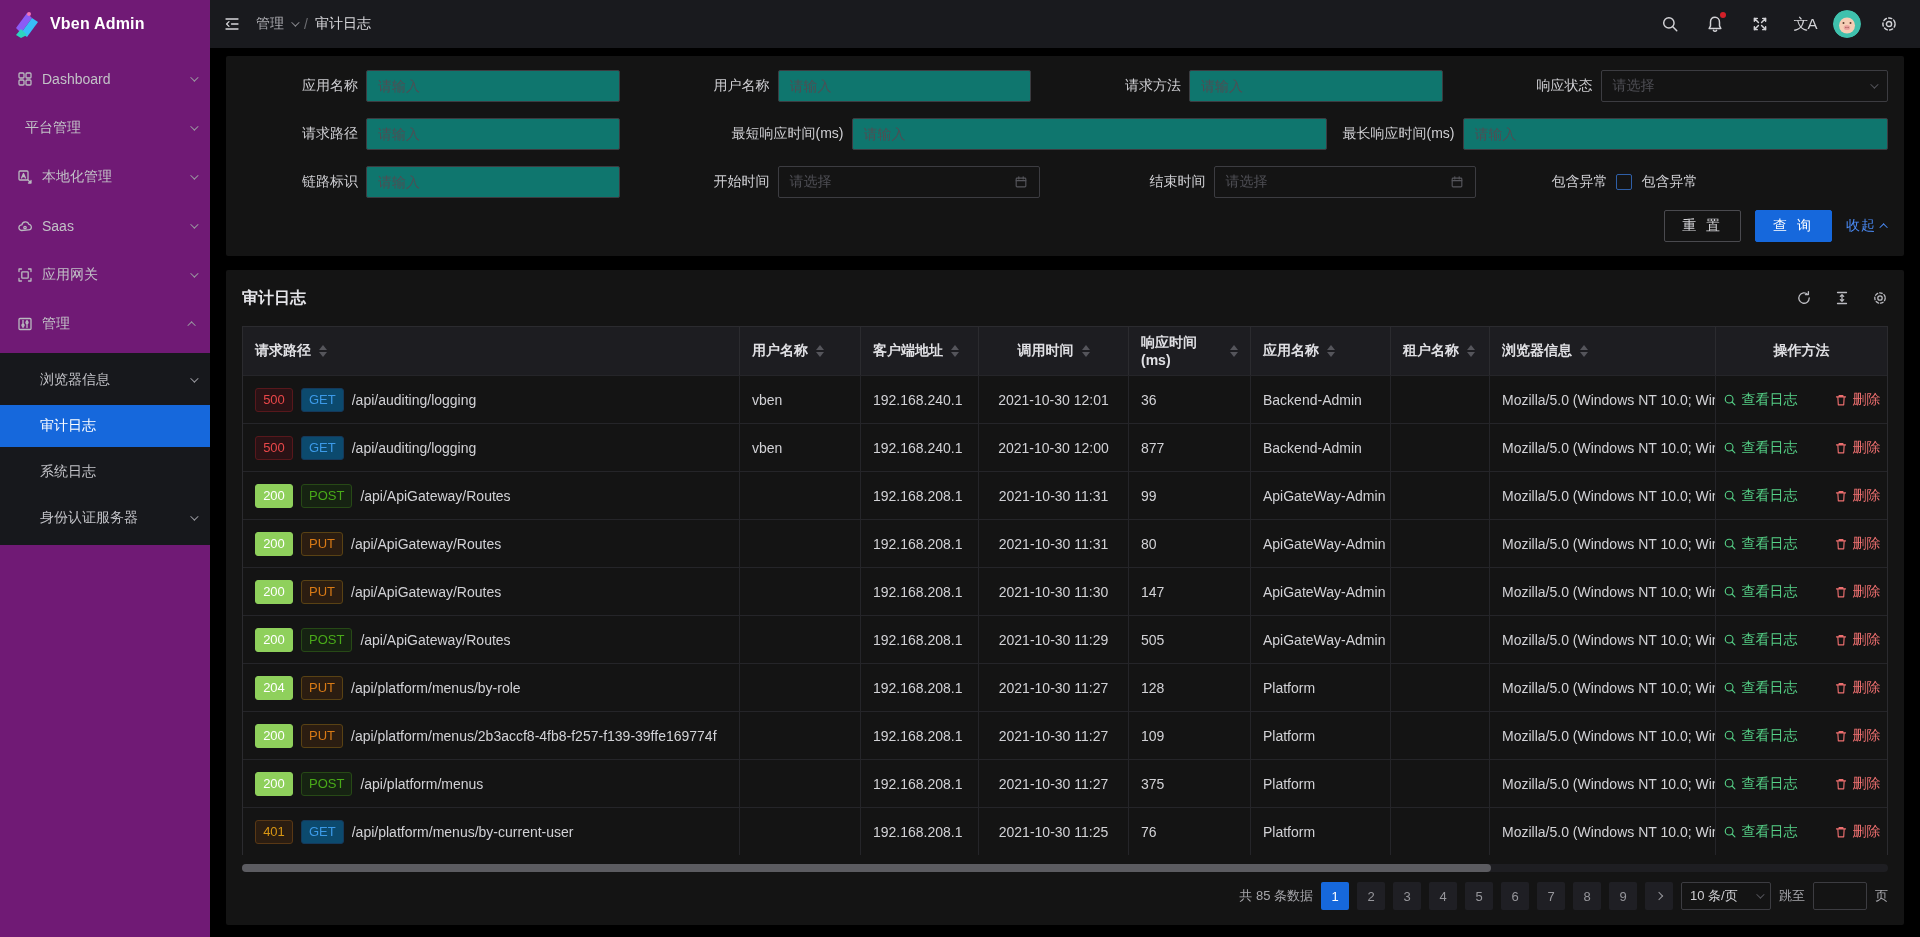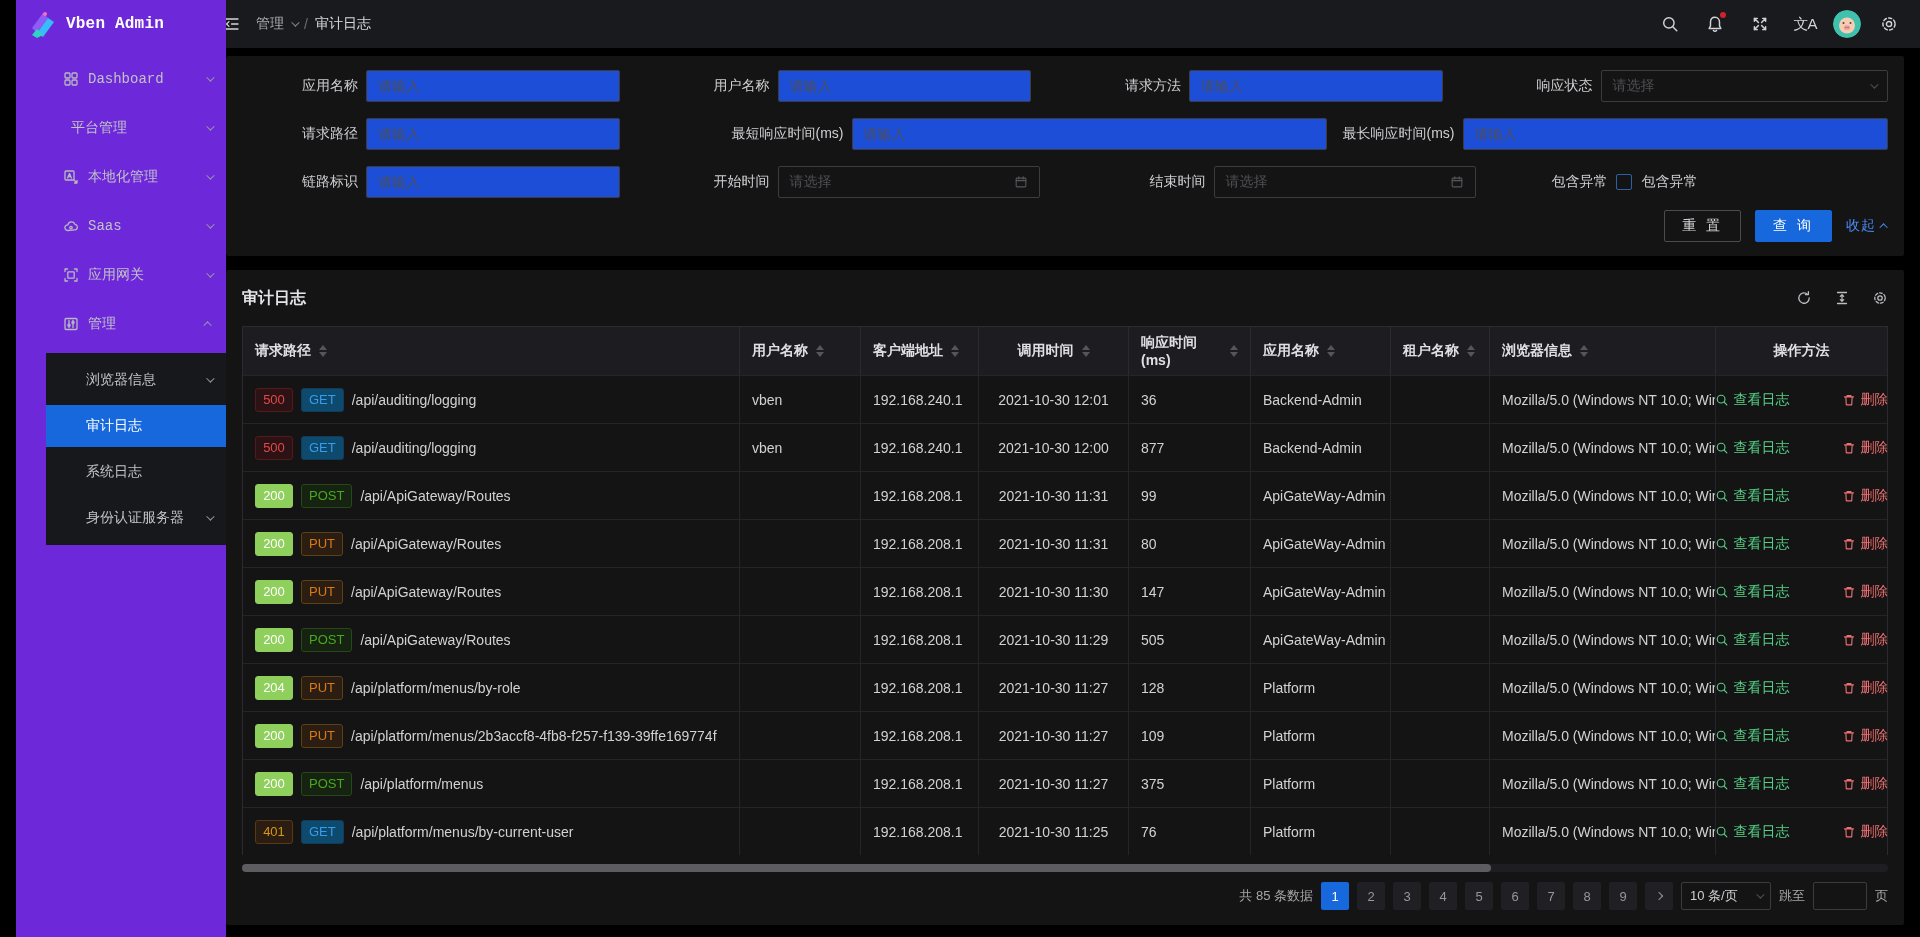--- a/index.html
+++ b/index.html
@@ -11,24 +11,24 @@
   .i14{ width:14px; height:14px; } .i16{ width:16px; height:16px; } .i18{ width:18px; height:18px; }
   svg.ln { fill:none; stroke:currentColor; stroke-width:1.3; stroke-linecap:round; stroke-linejoin:round; }
   .chev { display:inline-block; width:8px; height:8px; border-right:1.5px solid currentColor;
           border-bottom:1.5px solid currentColor; }
   .chev.down { transform:rotate(45deg) translateY(-2px); }
   .chev.up   { transform:rotate(-135deg) translateY(-2px); }
   .chev.right{ transform:rotate(-45deg); }
   .chev.sm { width:6px; height:6px; }
 
   
-  .sidebar { position:absolute; left:16px; top:0; width:210px; height:937px; background:#6d28d9; z-index:5;font-family:Liberation Mono, monospace; }
+  .sidebar { position:absolute; left:0; top:0; width:210px; height:937px; background:#701a75; z-index:5; }
   .logo-row { height:48px; display:flex; align-items:center; gap:9px; padding-left:13px; }
   .logo-text { font-size:16px; font-weight:bold; color:#fff; letter-spacing:.2px; }
-  .menu { padding-top:2px;margin-left:30px; }
+  .menu { padding-top:2px; }
   .m-item { height:40px; margin:9px 0; display:flex; align-items:center; gap:9px;
             padding:0 14px 0 17px; color:#c2c2c7; cursor:pointer; }
   .m-item .m-ic { color:#b9b9bf; }
   .m-item .m-chev { margin-left:auto; color:#9a9aa0; }
   .m-item.noicon { padding-left:25px; }
   .subwrap { background:#17181c; padding:2px 0; }
   .s-item { height:42px; margin:4px 0; display:flex; align-items:center;
             padding:0 14px 0 40px; color:#c2c2c7; cursor:pointer; }
   .s-item .m-chev { margin-left:auto; color:#9a9aa0; }
   .s-item.active { background:#1668dc; color:#fff; }
@@ -53,21 +53,21 @@
   .card { background:#141414; border-radius:2px; }
 
   
   .search-card { padding:14px 16px 14px; }
   .f-row { display:flex; align-items:center; margin-bottom:16px; min-width:0; }
   .f-grid { display:grid; grid-template-columns:repeat(4,1fr); margin-bottom:16px; }
   .f-cell { display:flex; align-items:center; min-width:0; padding-right:34px; }
   .f-cell.last { padding-right:0; }
   .f-label { flex:none; width:116px; text-align:right; margin-right:8px; color:#cfcfd3; white-space:nowrap; }
   .f-label.auto { width:auto; }
-  .inp { height:32px; background:#1d4ed8; border:1px solid #3c3c41; border-radius:2px;
+  .inp { height:32px; background:#0f766e; border:1px solid #3c3c41; border-radius:2px;
          padding:0 11px; color:#cfcfd3; width:100%; font-size:14px; font-family:inherit; outline:none; }
   .inp::placeholder { color:#4e4e54; }
   .pick { height:32px; border:1px solid #3c3c41; border-radius:2px; display:flex; align-items:center;
           padding:0 11px; color:#4e4e54; cursor:pointer; gap:8px; }
   .pick .ph { flex:1; }
   .pick .pick-ic { color:#55555b; }
   .w262 { width:262px; flex:none; }
   .grow { flex:1; min-width:0; }
   .checkbox { width:16px; height:16px; border:1px solid #2f5fa7; border-radius:2px; background:transparent;
               display:inline-block; cursor:pointer; flex:none; }
@@ -100,21 +100,21 @@
   .cell { height:47px; display:flex; align-items:center; padding:0 12px; border-right:1px solid #252529;
           color:#d2d2d6; white-space:nowrap; overflow:hidden; }
   .cell:last-child { border-right:none; }
 
   .v-path,.c-path { width:497px; } .v-user,.c-user { width:121px; }
   .v-client,.c-client { width:118px; } .v-time,.c-time { width:150px;justify-content:center; }
   .v-ms,.c-ms { width:122px; } .v-app,.c-app { width:140px; }
   .v-tenant,.c-tenant { width:99px;text-align:center; } .v-browser,.c-browser { width:226px; }
   .v-actions,.c-actions { flex:1; min-width:0; }
   .v-actions { justify-content:center; }
-  .c-actions { justify-content:center; gap:20px; }
+  .c-actions { justify-content:center; gap:12px; }
 
   .badge { display:inline-flex; align-items:center; justify-content:center; height:24px; min-width:38px;
            padding:0 7px; border-radius:3px; font-size:13px; margin-right:8px; flex:none; }
   .badge.v-200,.badge.v-204 { background:#8fd05c; color:#fff; border:1px solid #8fd05c; }
   .badge.v-500 { background:#2a1215; border:1px solid #58181c; color:#e84749; }
   .badge.v-401 { background:#2b1d11; border:1px solid #593815; color:#d89614; }
   .badge.v-get  { background:#0c4a6e; border:1px solid #15395b; color:#3c9ae8; }
   .badge.v-post { background:#162312; border:1px solid #274916; color:#49aa19; }
   .badge.v-put  { background:#2b1d11; border:1px solid #594214; color:#d87a16; }
 

